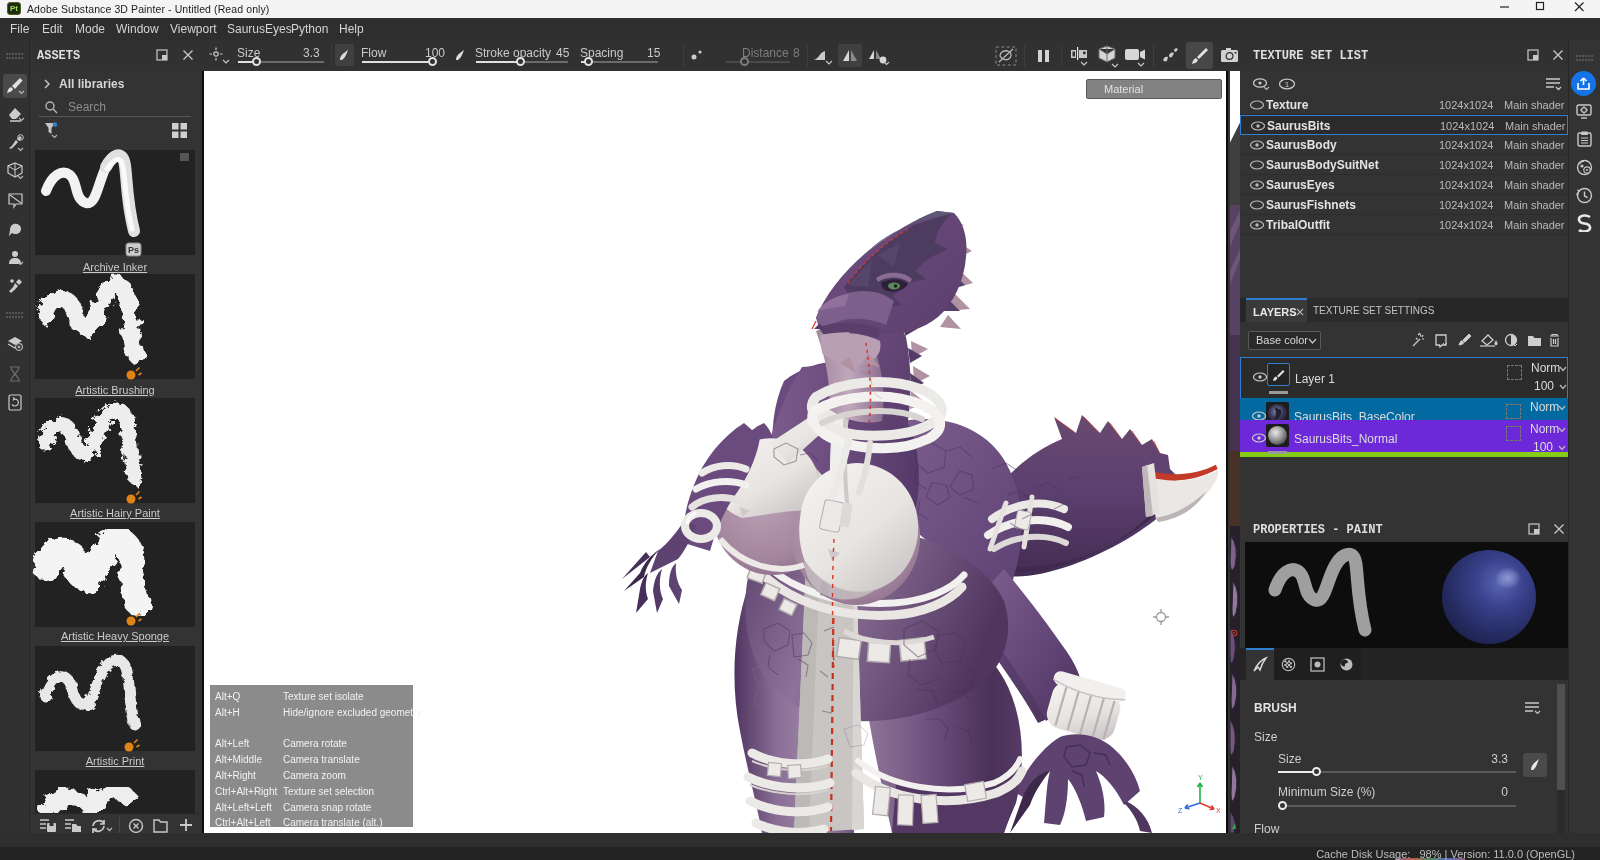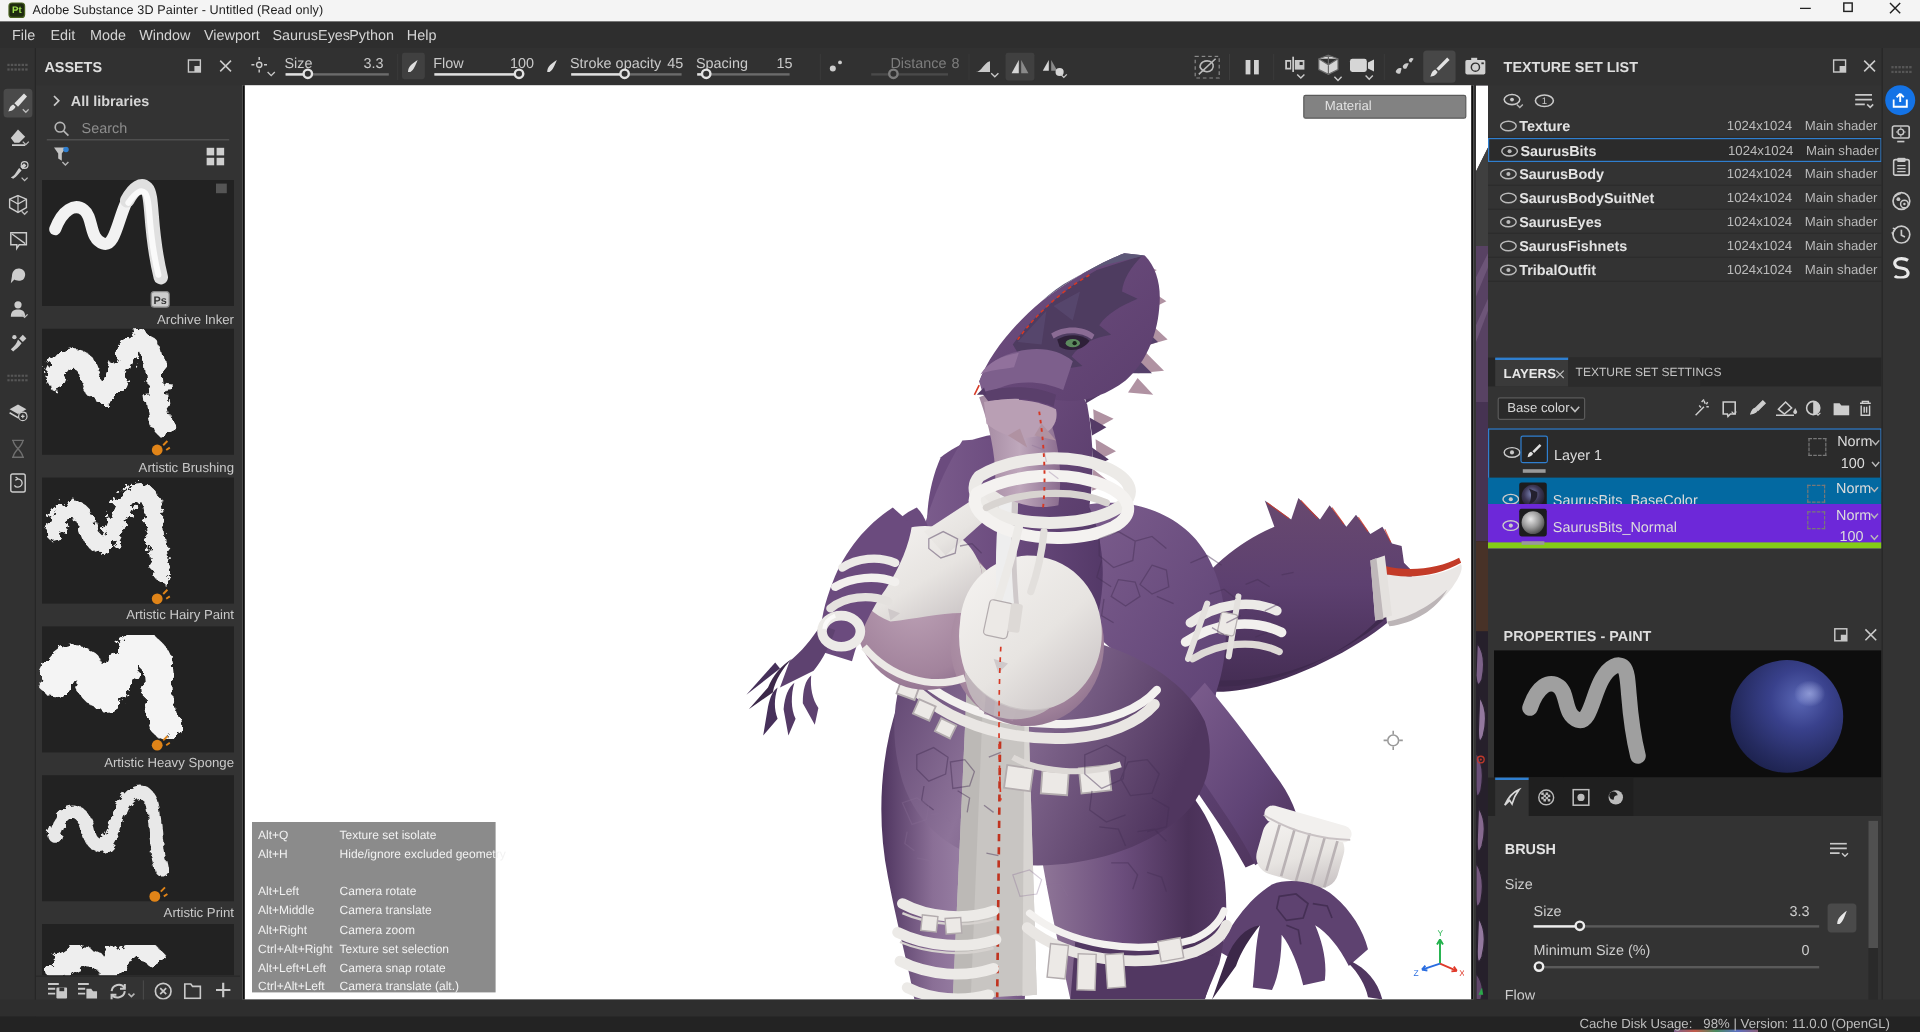--- a/index.html
+++ b/index.html
@@ -15,34 +15,34 @@
   text-align:center; line-height:12px; }
 #title-text { position:absolute; left:27px; top:3px; font-size:10.5px; color:#1c1c1c; letter-spacing:0.1px; }
 .winbtn { position:absolute; top:0; color:#222; }
 
 
 #menubar { position:absolute; left:0; top:18px; width:1600px; height:22px; background:#2e2e2e; }
 #menubar span { position:absolute; top:4px; font-size:12px; color:#d4d4d4; }
 
 
 #toolrow { position:absolute; left:0; top:40px; width:1600px; height:31px; background:#313131; }
-.panelhead { font-size:12px; font-weight:bold; color:#dedede; }
+.panelhead { font-size:12px; font-weight:bold; color:#dedede;font-family:Liberation Mono, monospace; }
 .vsep { position:absolute; top:5px; width:1px; height:22px; background:#262626; border-right:1px solid #3d3d3d; }
 .tb-label { position:absolute; top:6px; font-size:12px; color:#c9c9c9; }
 .tb-val { position:absolute; top:6px; font-size:12px; color:#c9c9c9; }
 .tb-slider { position:absolute; height:2px; background:#6b6b6b; top:21px; }
 .tb-knob { position:absolute; width:9px; height:9px; border-radius:50%; border:2px solid #e3e3e3; background:#313131; top:17px; }
 
 
 #leftstrip { position:absolute; left:0; top:40px; width:30px; height:807px; background:#313131; border-right:1px solid #262626; }
 
 
 #assets { position:absolute; left:30px; top:71px; width:170px; height:742px; background:#333333; }
 #assets-footer { position:absolute; left:30px; top:813px; width:170px; height:25px; background:#333333; border-top:1px solid #282828; }
-.thumbcap { position:absolute; width:160px; text-align:right; font-size:11px; color:#c9c9c9; }
+.thumbcap { position:absolute; width:160px; text-align:center; font-size:11px; color:#c9c9c9;text-decoration:underline; }
 
 
 #viewport { position:absolute; left:202px; top:71px; width:1026px; height:762px; background:#ffffff; border-left:2px solid #0c0c0c; border-right:2px solid #0c0c0c; overflow:hidden; }
 #material-dd { position:absolute; left:882px; top:8px; width:136px; height:20px; background:#828282; border:1px solid #5a5a5a; border-radius:2px; font-size:11px; color:#e2e2e2; line-height:18px; padding-left:17px; }
 #shortcuts { position:absolute; left:6px; top:614px; width:203px; height:142px; background:rgba(130,130,130,0.93); color:#f2f2f2; font-size:10px; line-height:15.8px; padding:4px 0 0 5px; white-space:nowrap; overflow:visible; }
 #shortcuts .k { display:inline-block; width:68px; }
 
 
 #behindstrip { position:absolute; left:1230px; top:71px; width:10px; height:762px; background:#232026; overflow:hidden; }
 

